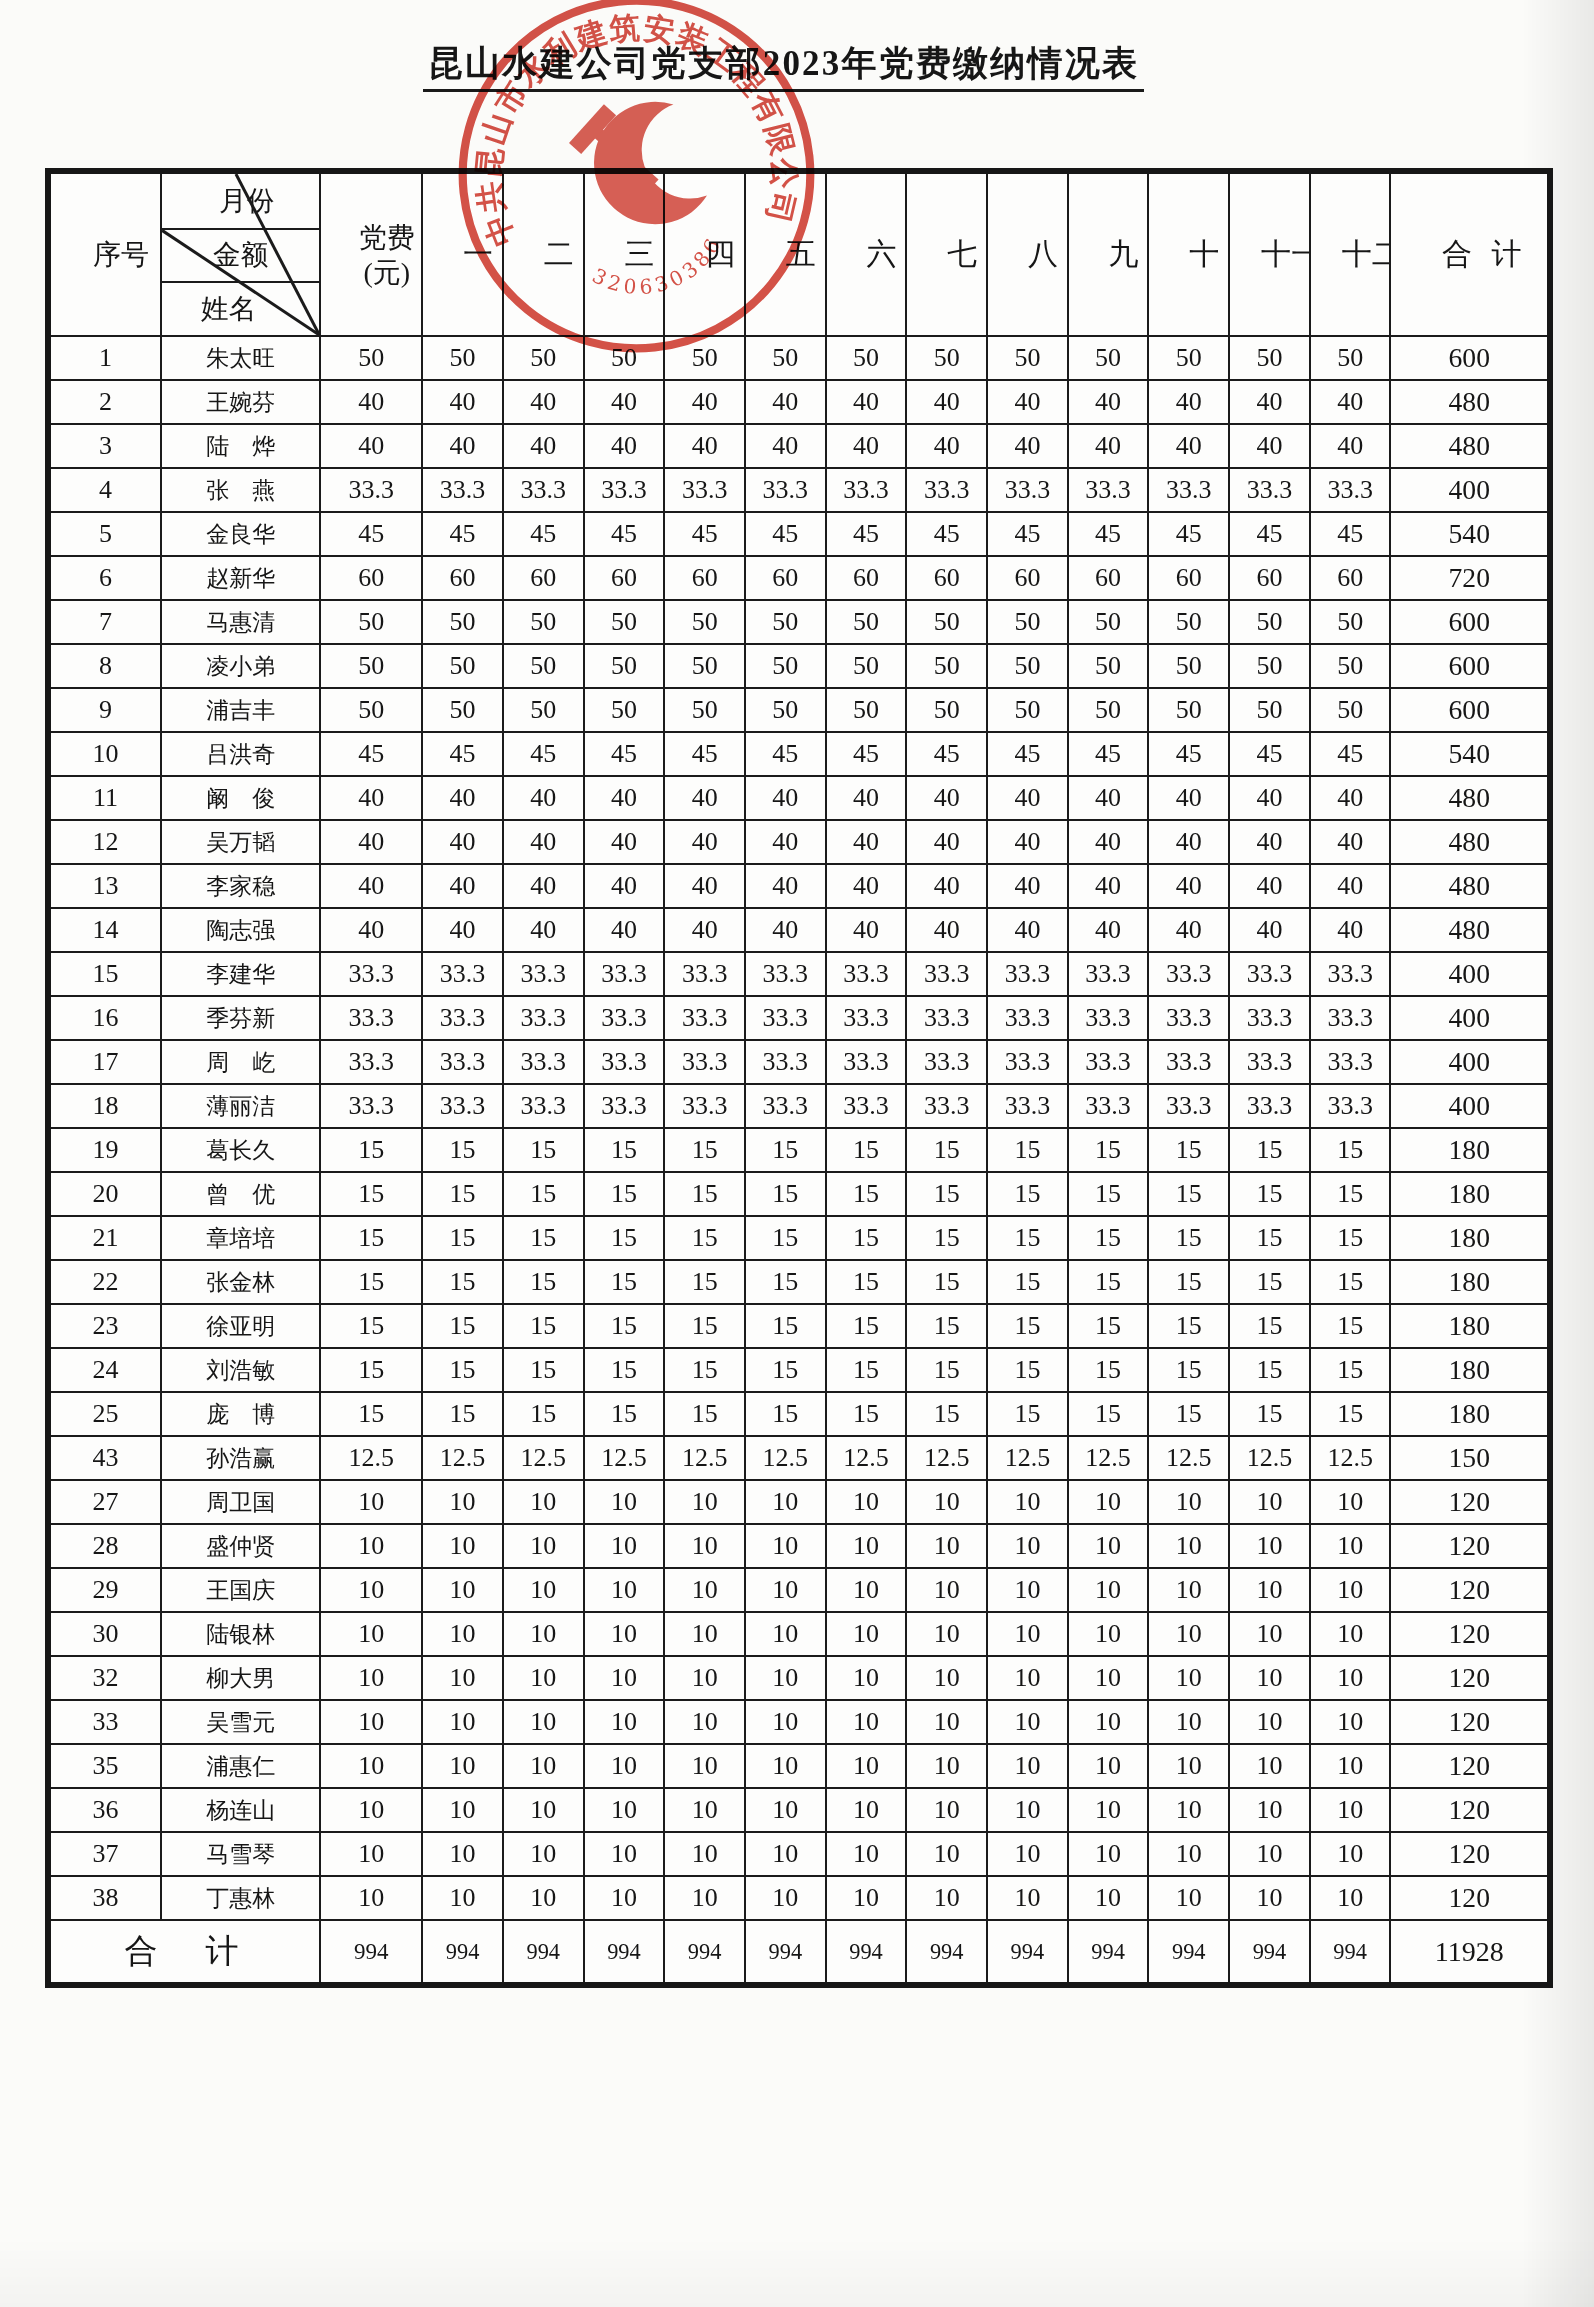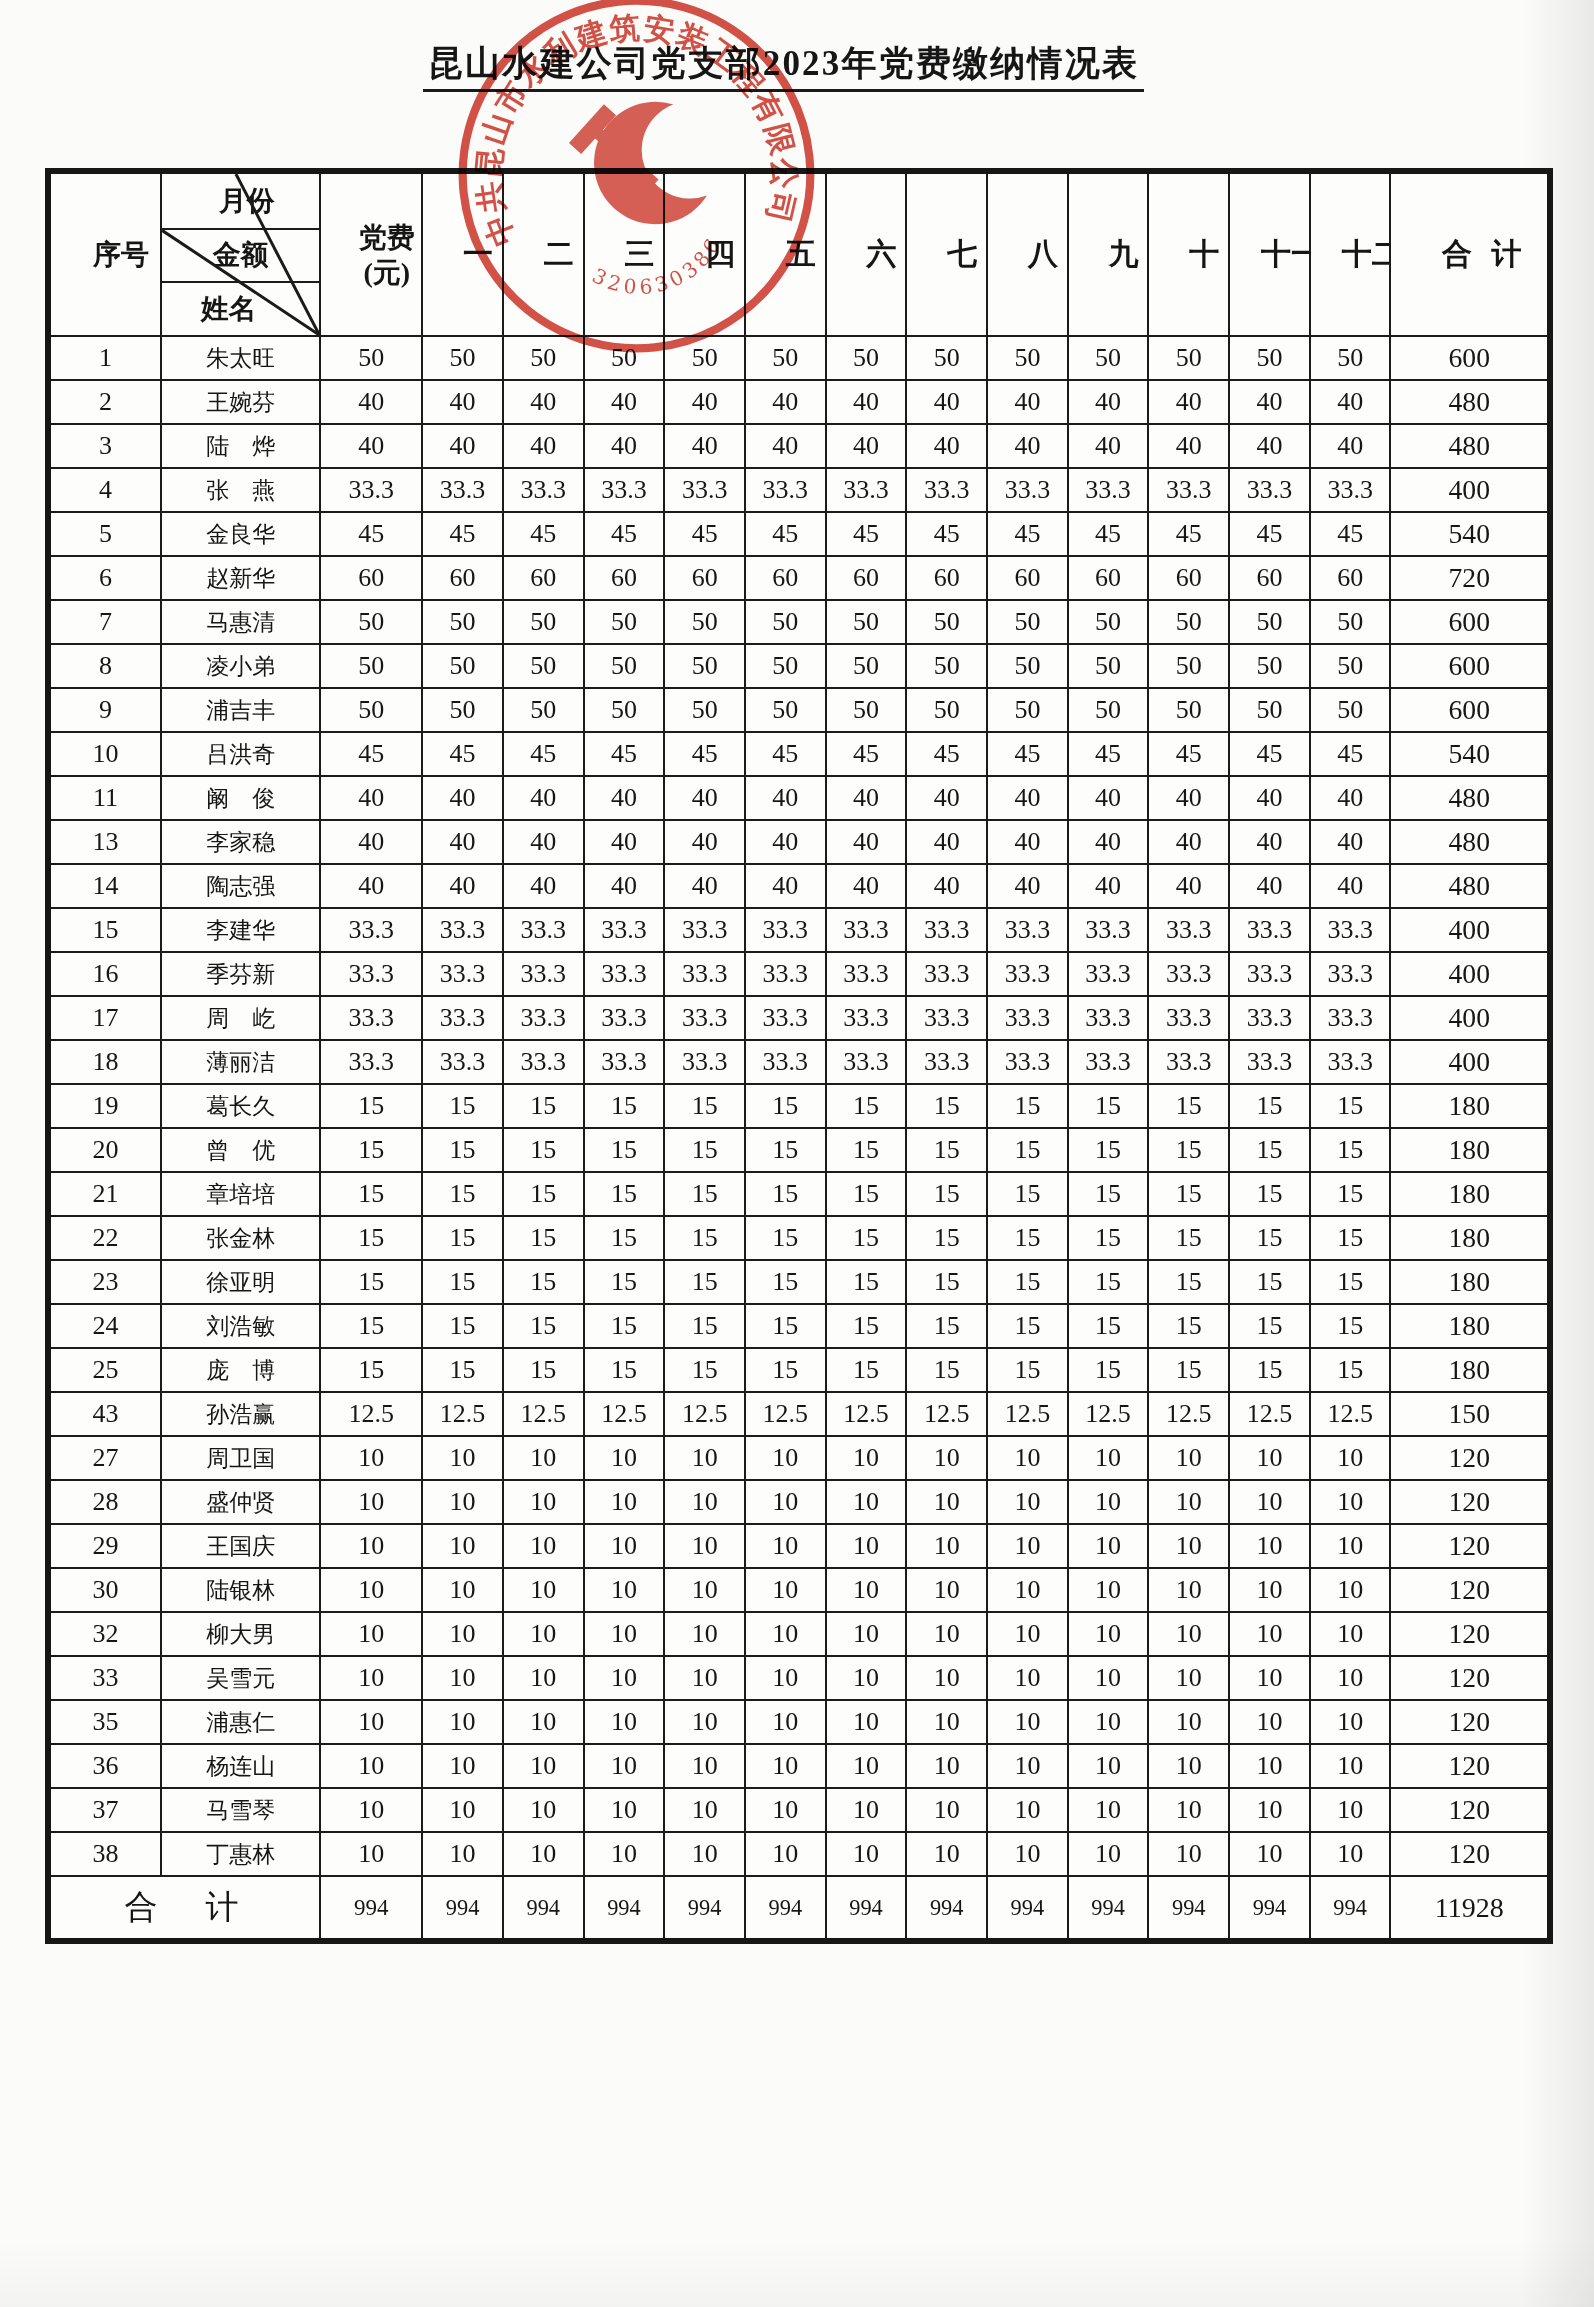--- a/index.html
+++ b/index.html
@@ -25,21 +25,21 @@
     position:absolute;left:45px;top:168px;z-index:1;
     width:1508px;border-collapse:collapse;table-layout:fixed;
     border:6px solid #171717;
     background:#fdfdfc;
   }
   .fee-table th,.fee-table td{
     border:2.2px solid #1b1b1b;
     text-align:center;vertical-align:middle;
     padding:0;overflow:hidden;white-space:nowrap;
   }
-  .fee-table thead th{height:161px;font-weight:bold;padding-left:31px;}
+  .fee-table thead th{height:161px;font-weight:normal;padding-left:31px;}
   .fee-table thead th.month-h{font-size:30px;}
   .fee-table thead th.total-h{font-size:30px;letter-spacing:6px;}
   .fee-table thead th.index-h{font-size:28px;}
   .fee-table thead th.fee-h{font-size:28px;line-height:1.25;}
   .fee-table tbody td{height:42px;font-size:26px;}
   .fee-table tbody td.name{font-size:23px;}
   .fee-table tbody td:last-child{font-size:27.6px;margin-top:20px;}
   .fee-table tfoot td{height:61px;}
   .fee-table tfoot td.f-label{font-size:33px;letter-spacing:7.5px;}
   .fee-table tfoot td.f-month{font-size:22.4px;}
@@ -337,20 +337,38 @@
         <td>40</td>
         <td>40</td>
         <td>40</td>
         <td>40</td>
         <td>40</td>
         <td>40</td>
         <td>40</td>
         <td>480</td>
       </tr>
       <tr>
+        <td>12</td>
+        <td class="name">吴万韬</td>
+        <td>40</td>
+        <td>40</td>
+        <td>40</td>
+        <td>40</td>
+        <td>40</td>
+        <td>40</td>
+        <td>40</td>
+        <td>40</td>
+        <td>40</td>
+        <td>40</td>
+        <td>40</td>
+        <td>40</td>
+        <td>40</td>
+        <td>480</td>
+      </tr>
+      <tr>
         <td>13</td>
         <td class="name">李家稳</td>
         <td>40</td>
         <td>40</td>
         <td>40</td>
         <td>40</td>
         <td>40</td>
         <td>40</td>
         <td>40</td>
         <td>40</td>

